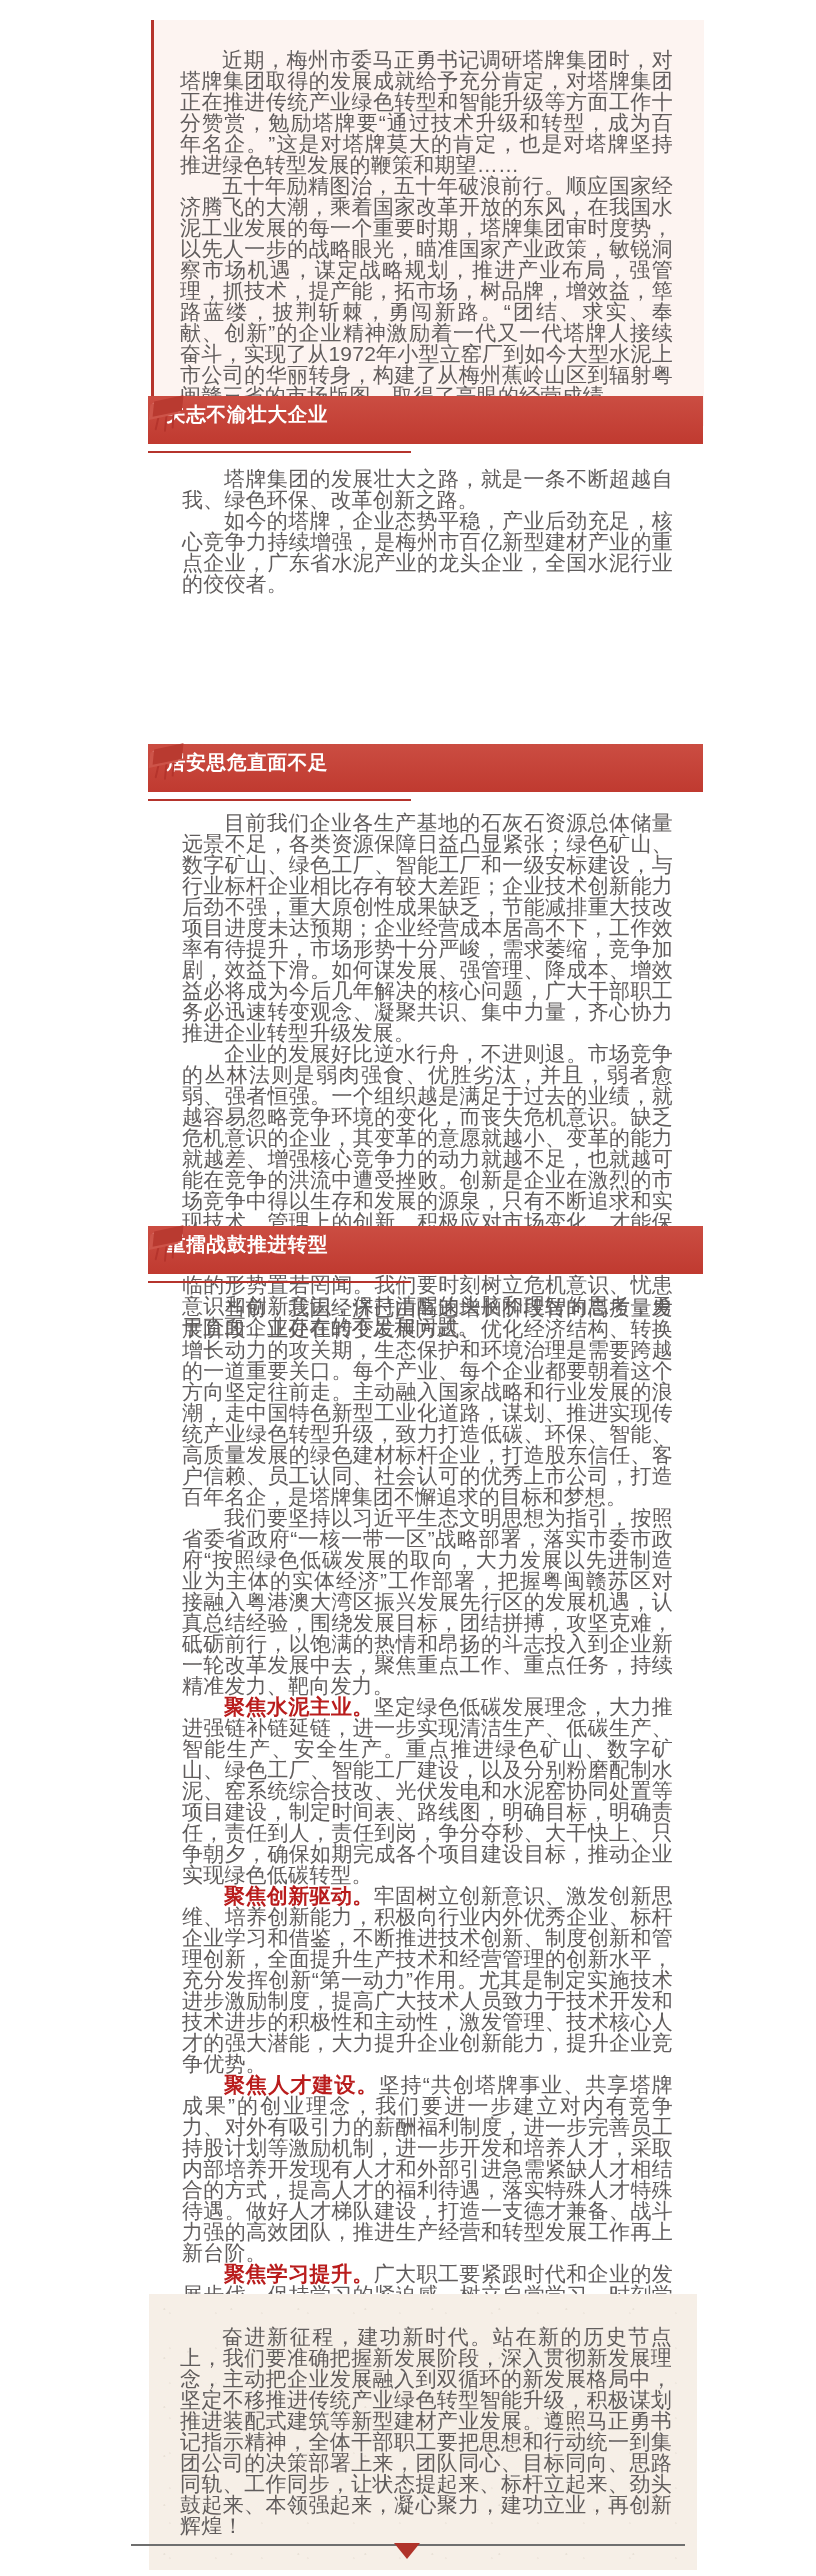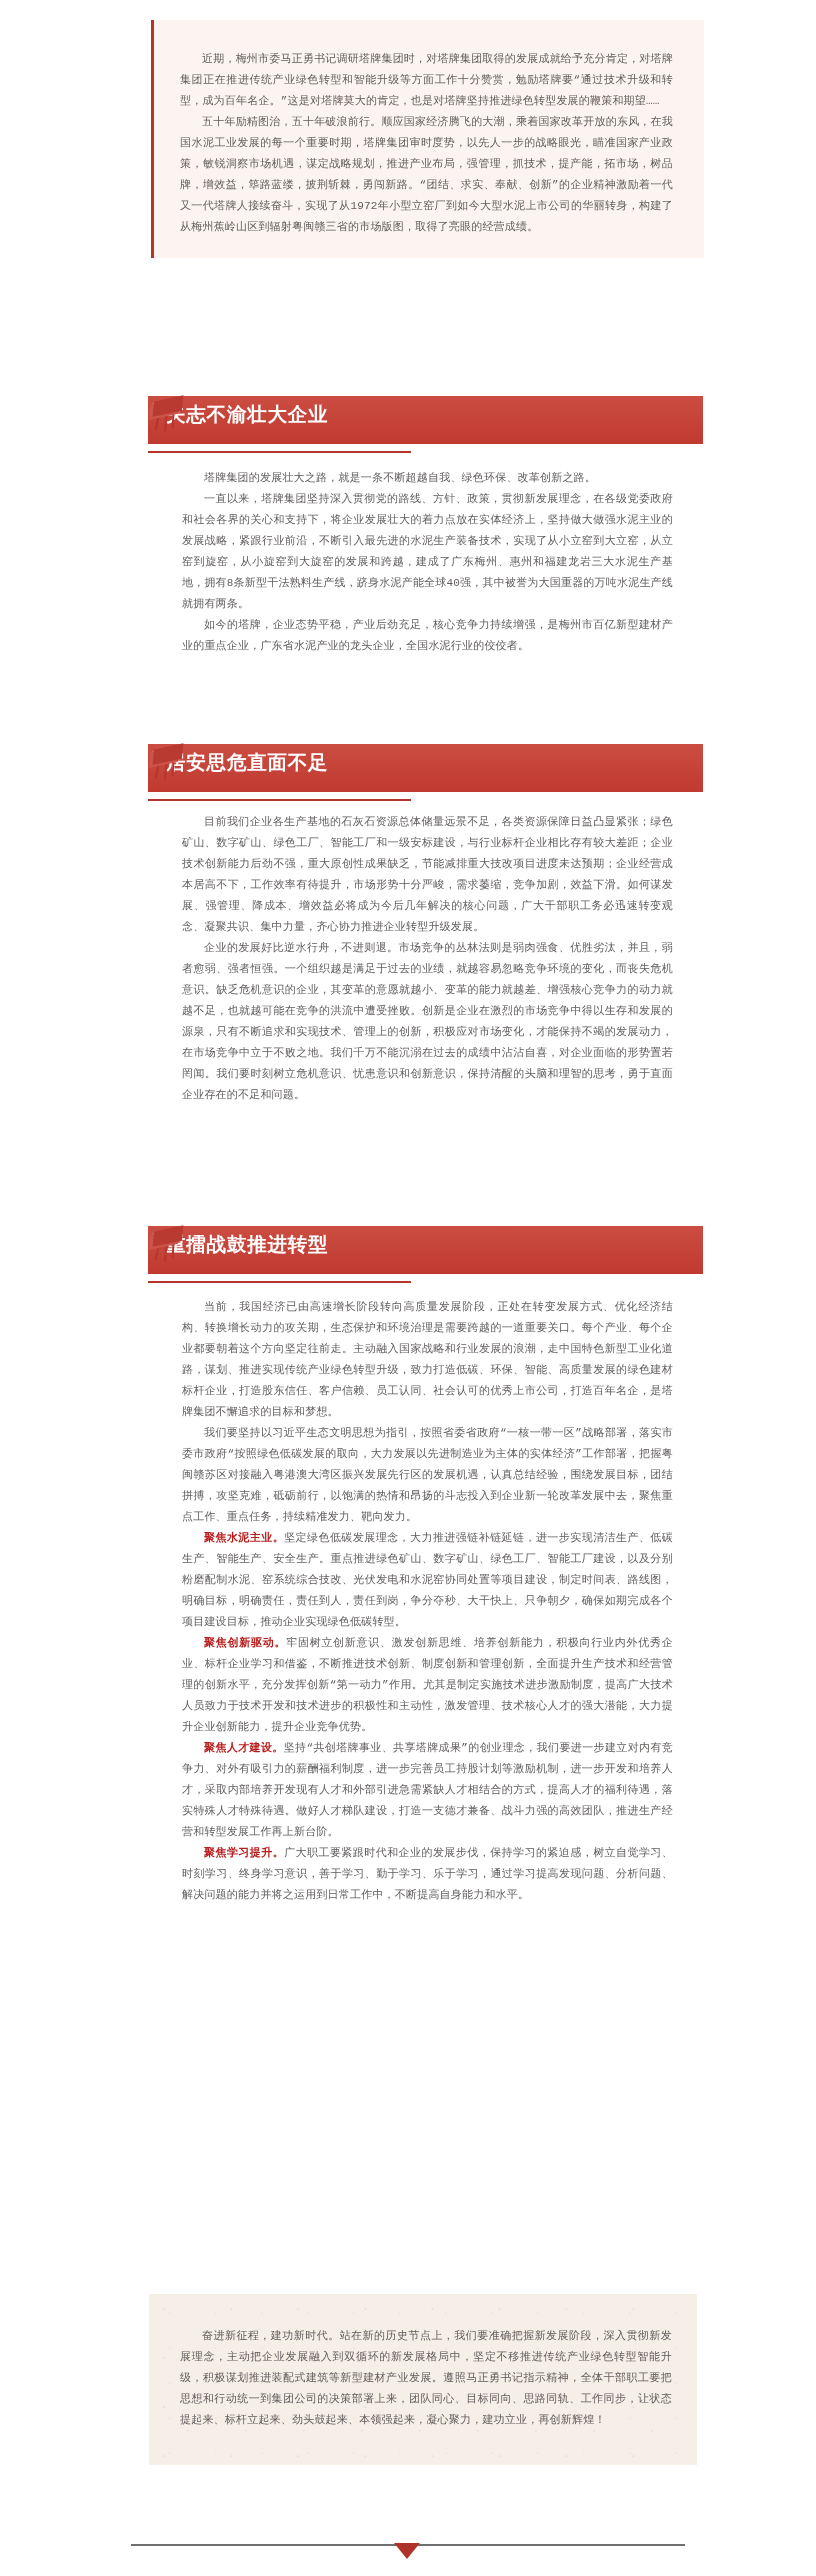--- a/index.html
+++ b/index.html
@@ -13,24 +13,23 @@
   
   .intro-card{
     position:absolute;left:151px;top:20px;width:553px;
     box-sizing:border-box;
     background:#fdf4f1;
     border-left:3.2px solid #b5342c;
     padding:29px 31px 19.5px 26px;
   }
   .para{
     margin:0;
-    font-size:11px;line-height:21px;color:#605c5c;
+    font-size:21px;line-height:21px;color:#605c5c;
     text-align:justify;text-indent:2em;
     letter-spacing:0.2px;
-    font-family:Liberation Mono, monospace;
   }
   .lead{color:#b91c1c;font-weight:bold;}
   
   .sec-header{position:absolute;left:148px;width:555px;}
   .sh1{top:396px}.sh2{top:744px}.sh3{top:1226px}
   .banner{
     height:48px;line-height:36px;
     background:linear-gradient(180deg,#cb4d42 0%,#c03a30 100%);
     color:#ffffff;font-size:19.5px;font-weight:bold;
     padding-left:18px;letter-spacing:0.8px;
@@ -104,21 +103,20 @@
         <path d="M8 11 L46 3 L44 23 L6 31 Z" fill="#b93a30"></path>
       </svg>
     </span>
     <div class="banner">
       <span>矢志不渝壮大企业</span>
     </div>
     <div class="hr-underline"></div>
   </div>
   <div class="text-block tb1">
       <p class="para">塔牌集团的发展壮大之路，就是一条不断超越自我、绿色环保、改革创新之路。</p>
-      <p class="para">一直以来，塔牌集团坚持深入贯彻党的路线、方针、政策，贯彻新发展理念，在各级党委政府和社会各界的关心和支持下，将企业发展壮大的着力点放在实体经济上，坚持做大做强水泥主业的发展战略，紧跟行业前沿，不断引入最先进的水泥生产装备技术，实现了从小立窑到大立窑，从立窑到旋窑，从小旋窑到大旋窑的发展和跨越，建成了广东梅州、惠州和福建龙岩三大水泥生产基地，拥有8条新型干法熟料生产线，跻身水泥产能全球40强，其中被誉为大国重器的万吨水泥生产线就拥有两条。</p>
       <p class="para">如今的塔牌，企业态势平稳，产业后劲充足，核心竞争力持续增强，是梅州市百亿新型建材产业的重点企业，广东省水泥产业的龙头企业，全国水泥行业的佼佼者。</p>
     </div>
 
   <div class="sec-header sh2">
     <span class="flag-icon">
       <svg viewBox="0 0 48 52" width="37" height="44">
         <g stroke="#b5342c" stroke-width="2.5" stroke-linecap="round">
           <line x1="14" y1="30" x2="10" y2="47"></line>
           <line x1="24" y1="29" x2="22" y2="49"></line>
           <line x1="33" y1="27" x2="32" y2="45"></line>

